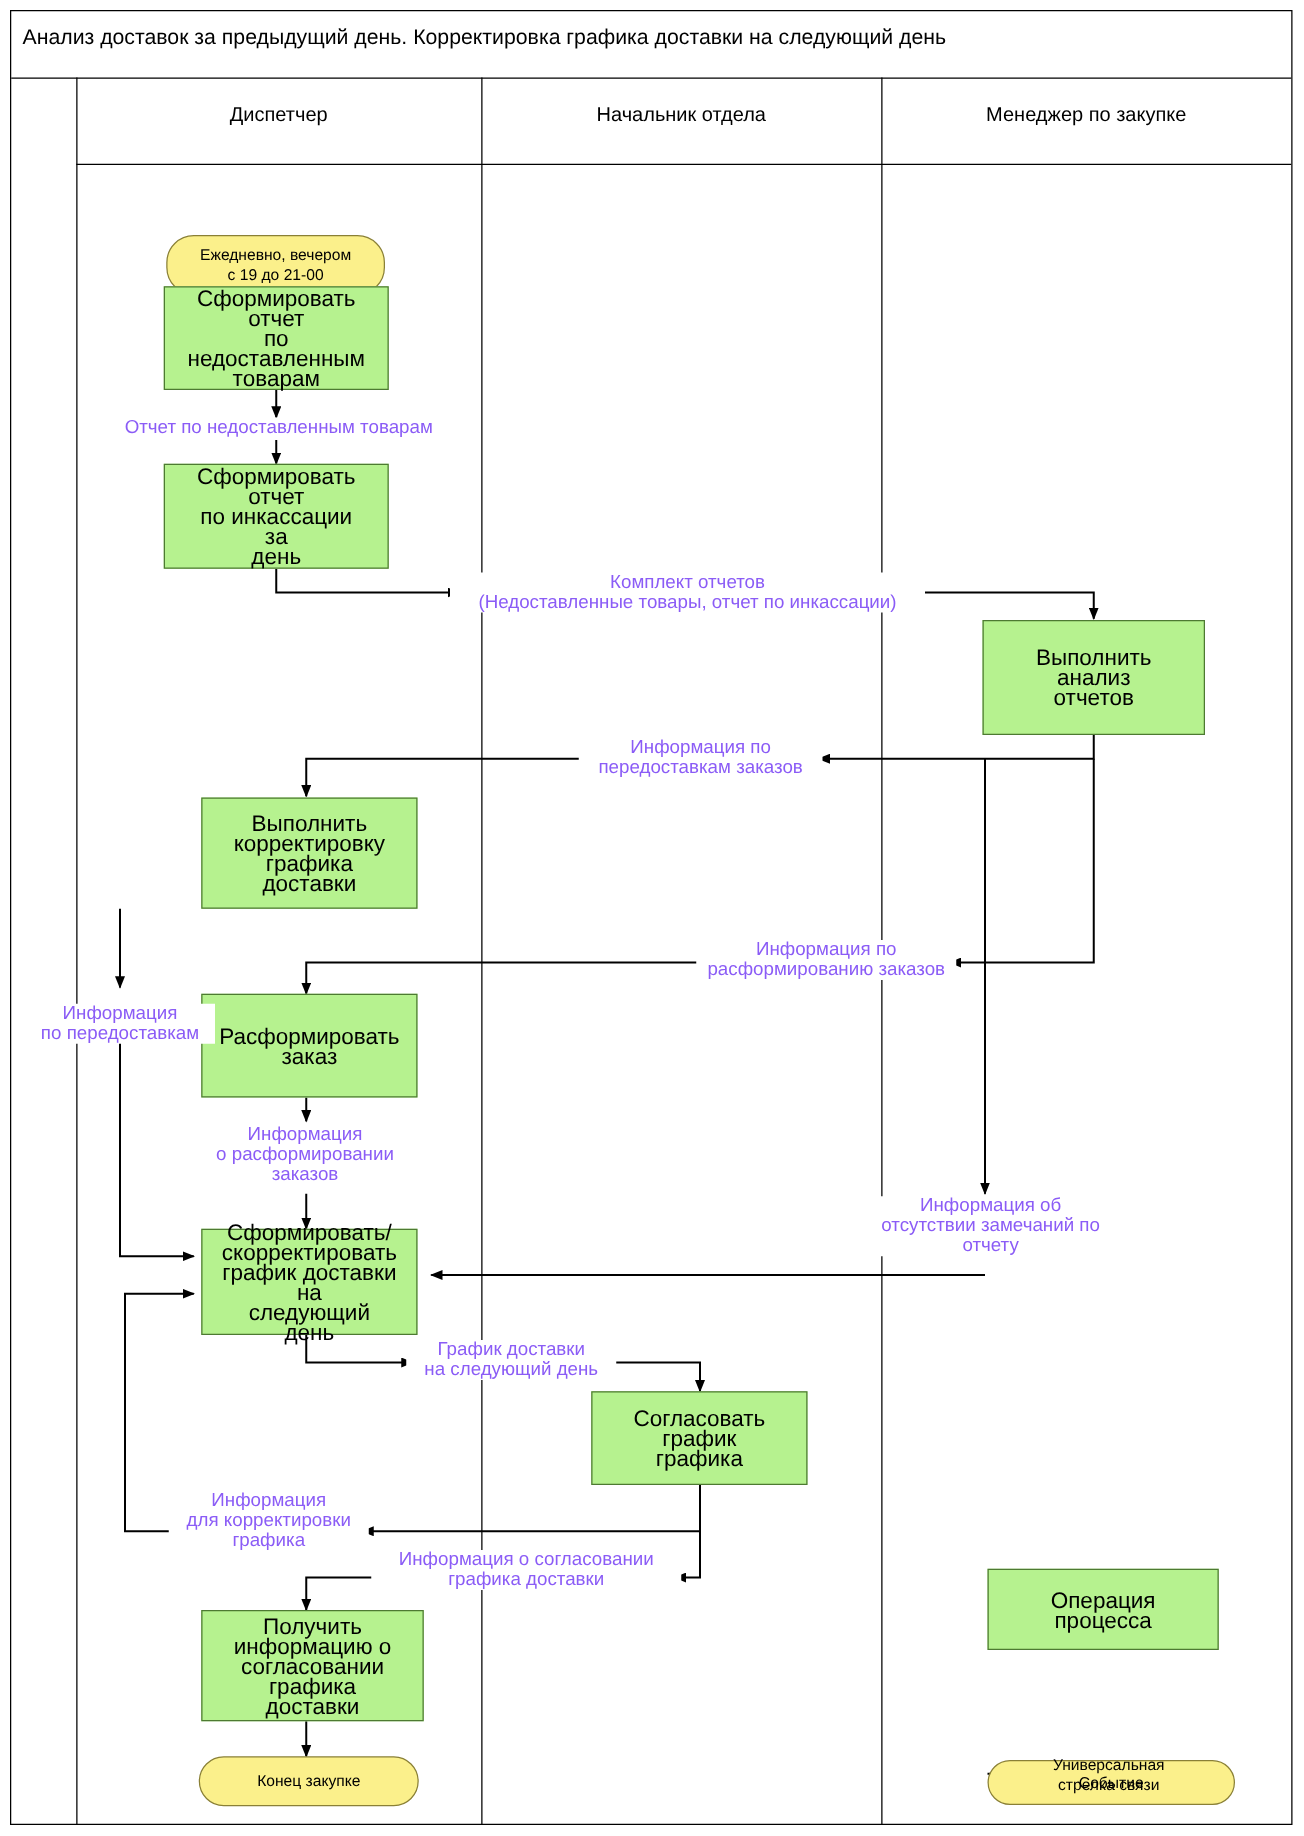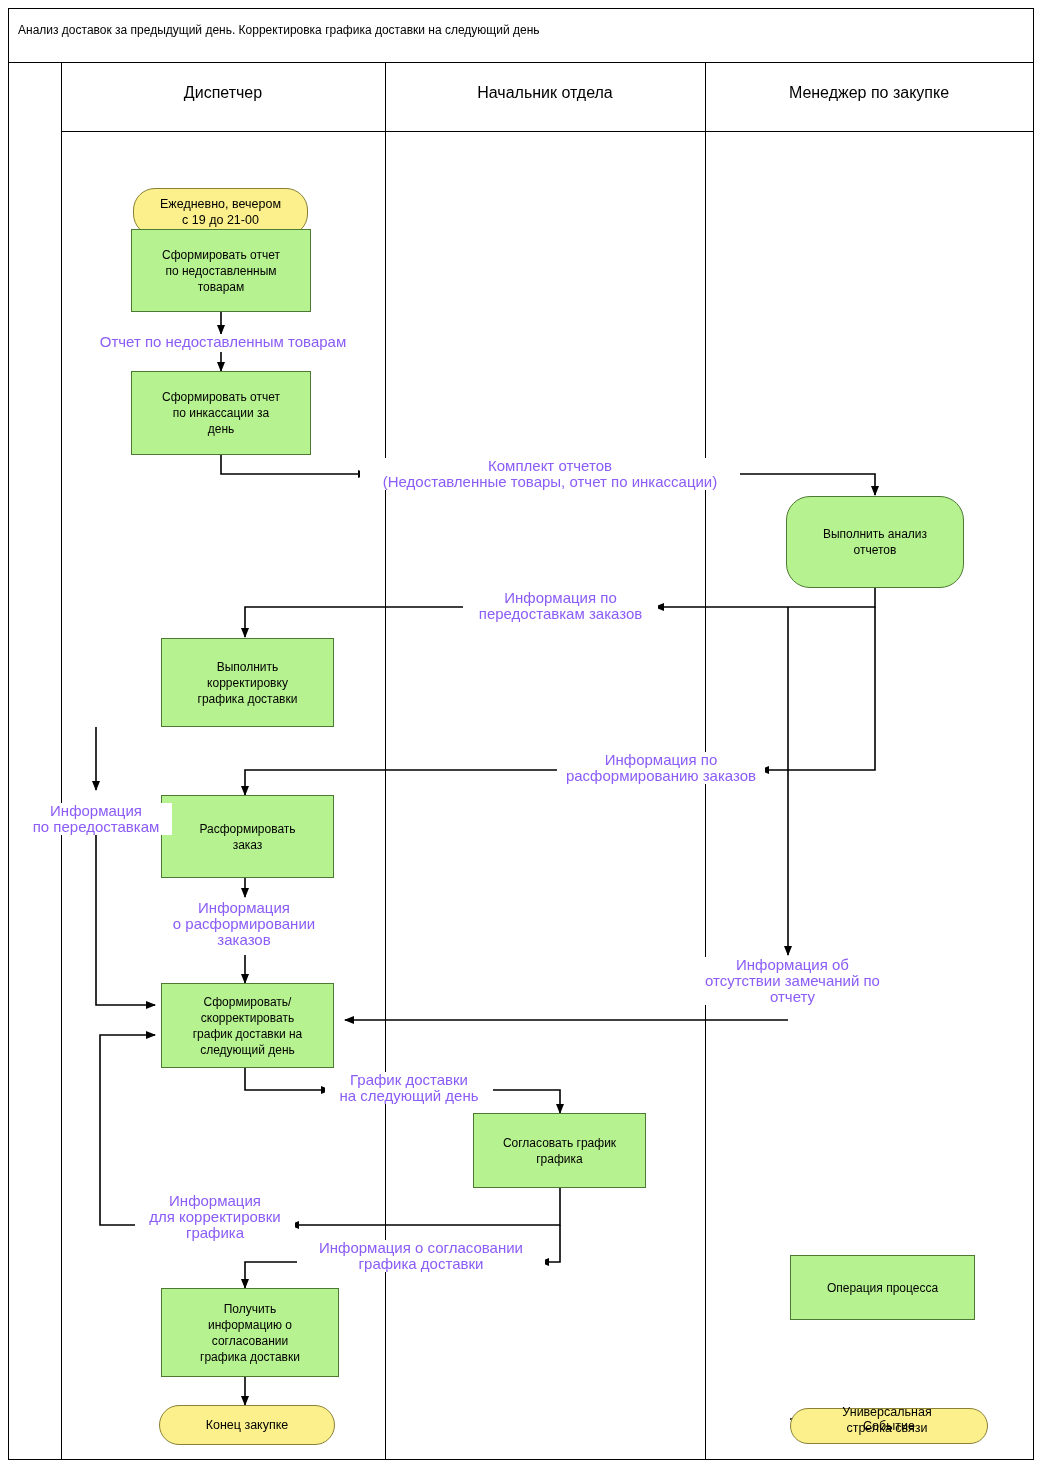--- a/index.html
+++ b/index.html
@@ -24,21 +24,21 @@
     width: 1026px;
     height: 1452px;
     border: 1px solid #000000;
     box-sizing: border-box;
   }
   .title {
     position: absolute;
     left: 18px;
     top: 20px;
     width: 990px;
-    font-size: 12px;
+    font-size: 17px;
     color: #000000;
     line-height: 20px;
   }
   .hline {
     position: absolute;
     background: #000000;
     height: 1px;
   }
   .vline {
     position: absolute;
@@ -53,21 +53,21 @@
   }
   .box {
     position: absolute;
     box-sizing: border-box;
     background: #b6f28f;
     border: 1px solid #4d7a32;
     display: flex;
     align-items: center;
     justify-content: center;
     text-align: center;
-    font-size: 12px;
+    font-size: 18px;
     line-height: 16px;
     color: #000000;
     padding: 2px 20px;
   }
   .event {
     position: absolute;
     box-sizing: border-box;
     background: #fbf08b;
     border: 1px solid #8a8036;
     border-radius: 22px;
@@ -175,21 +175,21 @@
 с 19 до 21-00</div>
 
   <div class="box" style="left:131px; top:229px; width:180px; height:83px; white-space:pre-line;">Сформировать отчет
 по недоставленным
 товарам</div>
 
   <div class="box" style="left:131px; top:371px; width:180px; height:84px; white-space:pre-line;">Сформировать отчет
 по инкассации за
 день</div>
 
-  <div class="box" style="left:786px; top:496px; width:178px; height:92px; white-space:pre-line;border-radius:24px;">Выполнить анализ
+  <div class="box" style="left:786px; top:496px; width:178px; height:92px; white-space:pre-line;">Выполнить анализ
 отчетов</div>
 
   <div class="box" style="left:161px; top:638px; width:173px; height:89px; white-space:pre-line;">Выполнить
 корректировку
 графика доставки</div>
 
   <div class="box" style="left:161px; top:795px; width:173px; height:83px; white-space:pre-line;">Расформировать
 заказ</div>
 
   <div class="box" style="left:161px; top:983px; width:173px; height:85px; white-space:pre-line;">Сформировать/

